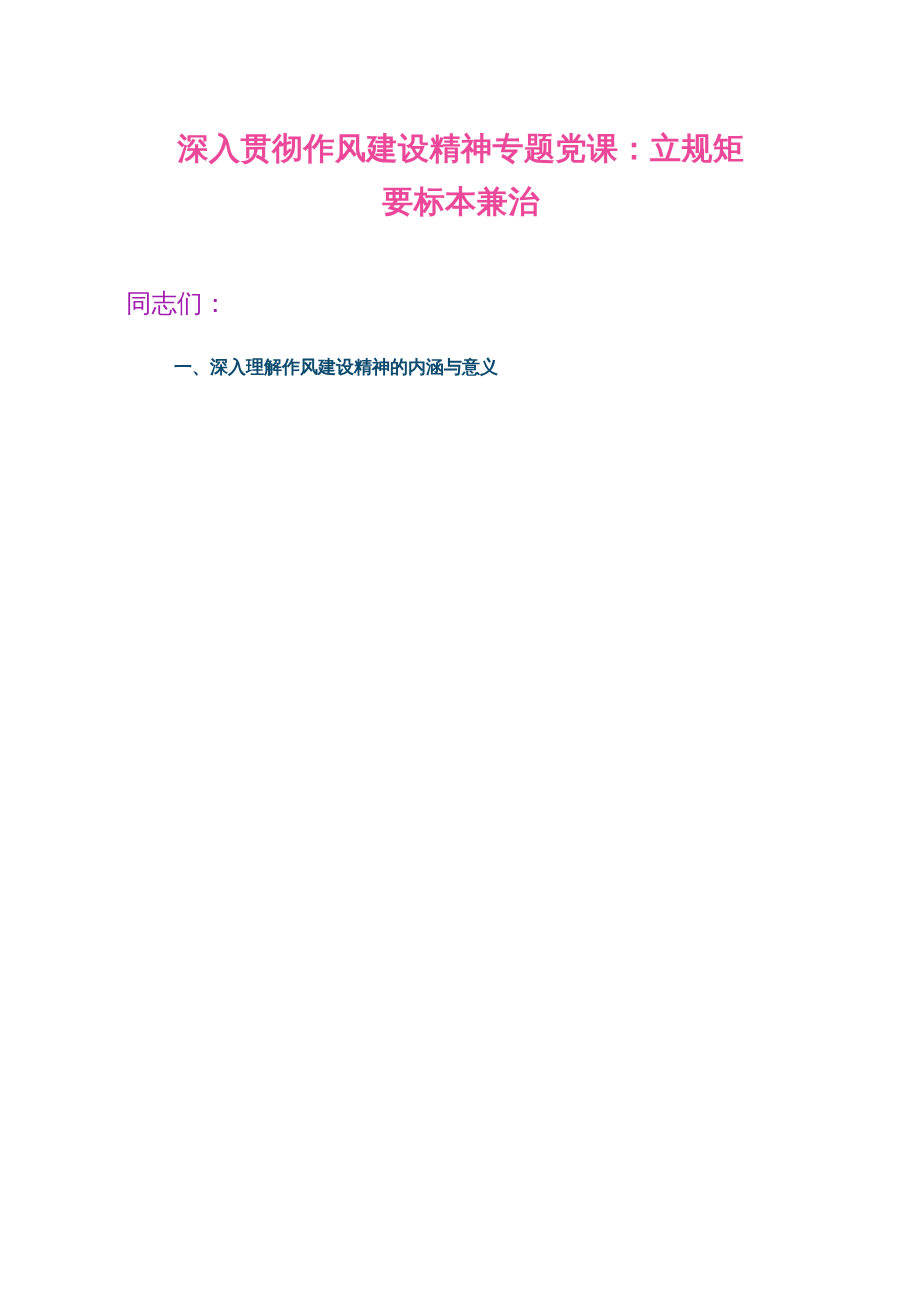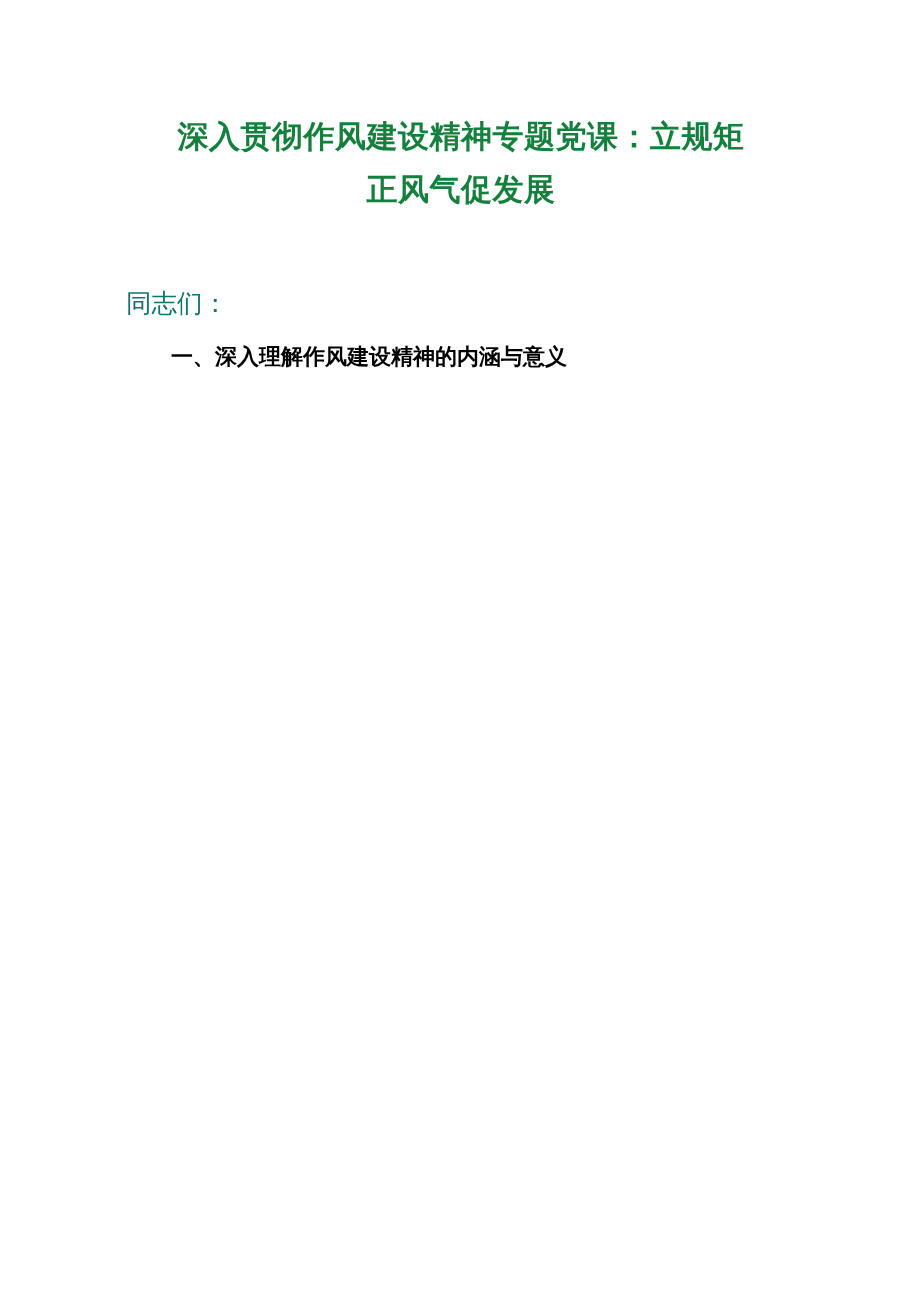--- a/index.html
+++ b/index.html
@@ -14,87 +14,87 @@
     height: 1301px;
     background: #ffffff;
     overflow: hidden;
     box-sizing: border-box;
   }
 
   
   .doc-title {
     position: absolute;
     left: 126px;
-    top: 110px;
+    top: 122px;
     width: 670px;
     text-align: center;
     font-family: "Liberation Sans", "DejaVu Sans", sans-serif;
     font-weight: bold;
     font-size: 31px;
     line-height: 53px;
-    color: #15803d;
+    color: #ec4899;
     letter-spacing: 0.5px;
   }
   .doc-title .title-line {
     display: block;
     white-space: nowrap;
   }
 
   
   .body-region {
     position: absolute;
     left: 126px;
     top: 283px;
     width: 672px;
   }
 
   p.para {
     margin: 0;
     font-family: "Liberation Serif", "DejaVu Serif", serif;
     font-size: 25.5px;
     line-height: 41.5px;
-    color: #0f766e;
+    color: #a21caf;
     text-align: justify;
     text-justify: inter-character;
     text-align-last: left;
     letter-spacing: 0px;
     word-break: break-all;
     -webkit-font-smoothing: antialiased;
   }
 
   p.para.indent {
     text-indent: 2em;
   }
 
   p.salutation {
     text-indent: 0;
   }
 
   
   h2.section-heading {
-    margin: 1px;
+    margin: 12px;
     padding-top: 10px;
     font-family: "Liberation Sans", "DejaVu Sans", sans-serif;
     font-weight: bold;
-    font-size: 22px;
+    font-size: 18px;
     line-height: 41.5px;
-    color: #000000;
+    color: #0c4a6e;
     text-indent: 2em;
     text-align: left;
     letter-spacing: 0px;
   }
 </style>
 </head>
 <body>
 
 <div id="page">
 
   <div class="doc-title">
     <span class="title-line">深入贯彻作风建设精神专题党课：立规矩</span>
-    <span class="title-line">正风气促发展</span>
+    <span class="title-line">要标本兼治</span>
   </div>
 
   <div class="body-region">
 
     <p class="para salutation">同志们：</p>
 
 
     <h2 class="section-heading">一、深入理解作风建设精神的内涵与意义</h2>
 
 

